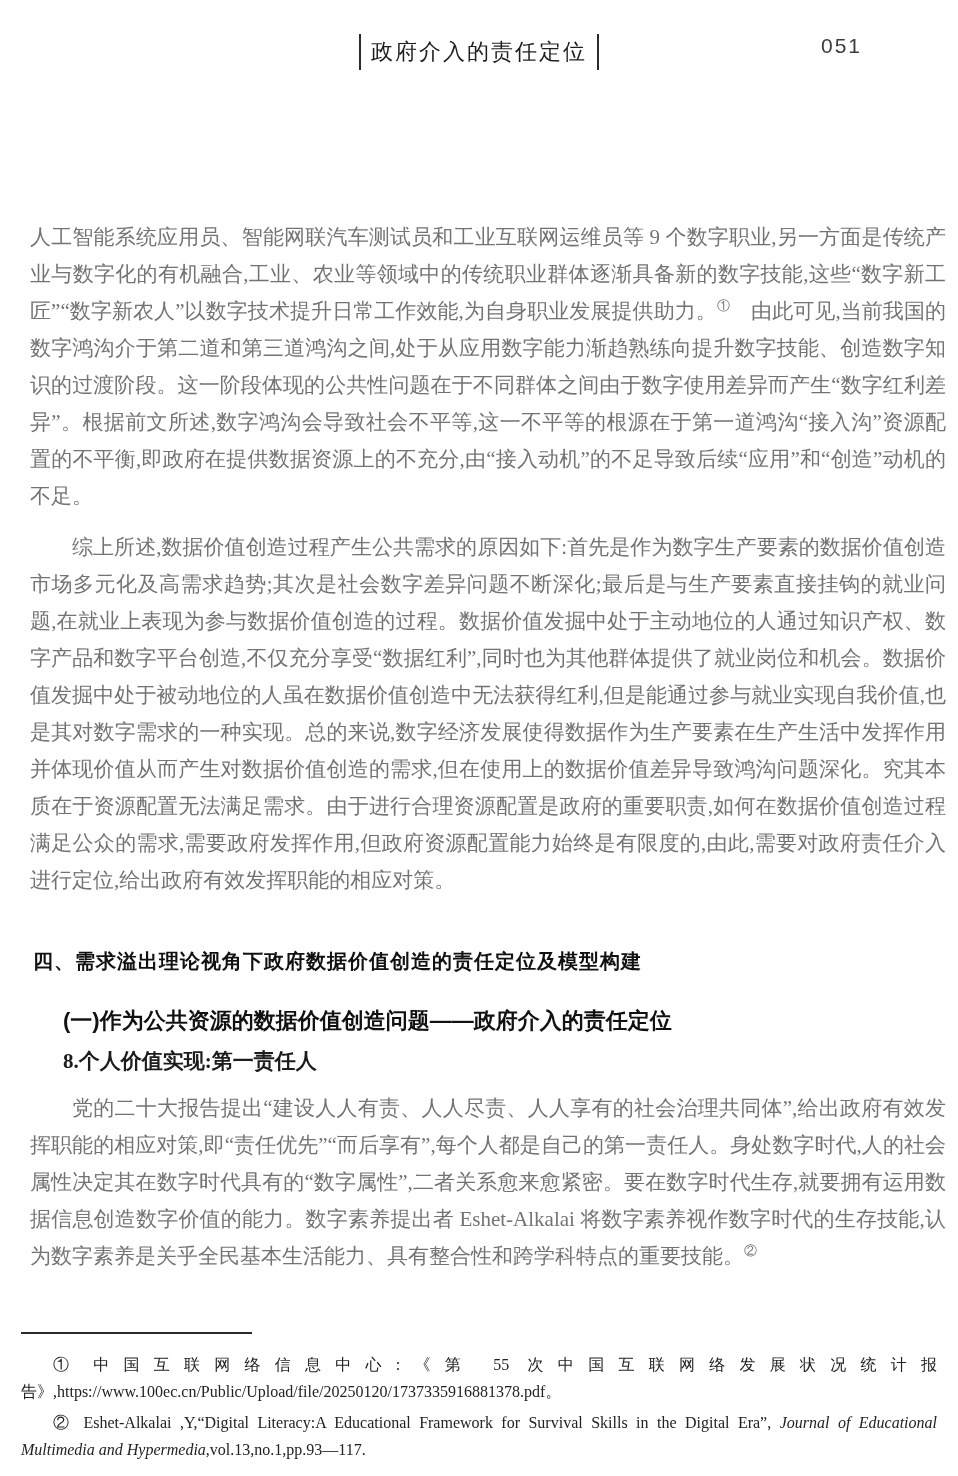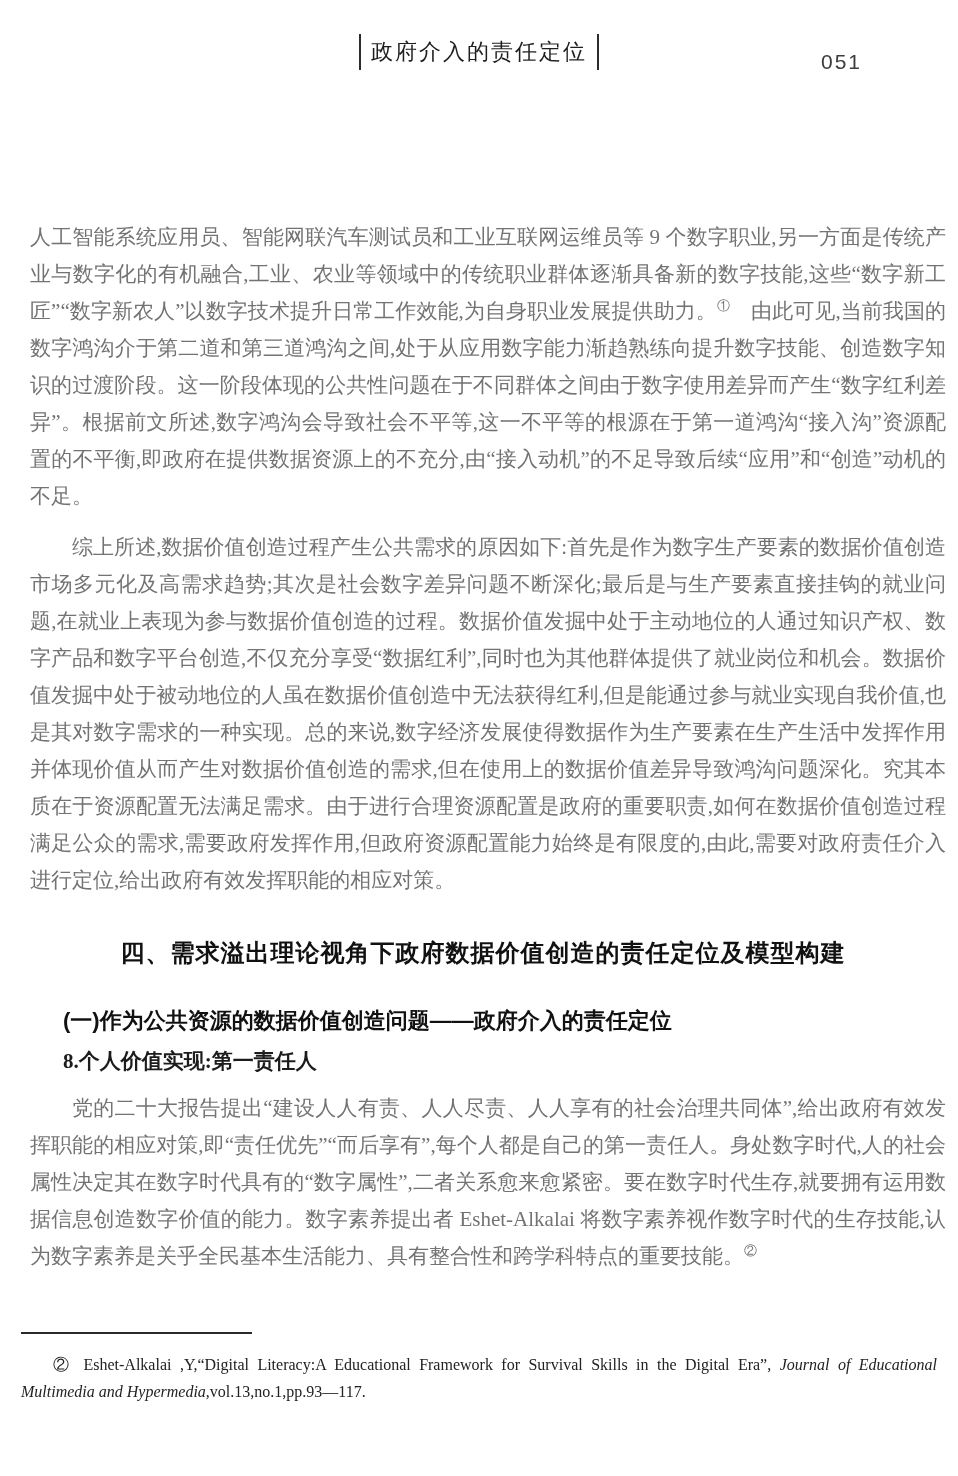--- a/index.html
+++ b/index.html
@@ -29,21 +29,21 @@
     font-size: 22px;
     line-height: 26px;
     letter-spacing: 2px;
     padding: 5px 10px;
     border-left: 2px solid #2c2c2c;
     border-right: 2px solid #2c2c2c;
     color: #1d1d1d;
   }
   .page-number {
     position: absolute;
-    top: 16px;
+    top: 0;
     right: 96px;
     font-family: "Liberation Sans", "DejaVu Sans", sans-serif;
     font-size: 21px;
     letter-spacing: 2px;
     color: #3c3c3c;
   }
   
   .abs { position: absolute; left: 21px; width: 916px; }
   .body-para {
     margin: 9px;
@@ -54,26 +54,25 @@
     color: #737373;
   }
   .indent { text-indent: 42px; }
   .fn-ref {
     font-size: 13px;
     vertical-align: super;
     line-height: 0;
   }
   
   .section-heading {
-    margin: 4px;
+    margin: 12px;
     width: 916px;
-    text-align: center;
     font-family: "Liberation Sans", "DejaVu Sans", sans-serif;
     font-weight: 700;
-    font-size: 24px;
+    font-size: 20px;
     line-height: 30px;
     letter-spacing: 1px;
     color: #111;
   }
   .subsection-heading {
     margin: 0;
     font-family: "Liberation Sans", "DejaVu Sans", sans-serif;
     font-weight: 700;
     font-size: 22px;
     line-height: 30px;
@@ -134,15 +133,16 @@
 
   <h4 class="numbered-heading abs" style="top:1046px;">8.个人价值实现:第一责任人</h4>
 
   <p class="body-para abs indent" style="top:1081px;"><span>党的二十大报告提出“建设人人有责、人人尽责、人人享有的社会治理共同体”,给出政府有效发挥职能的相应对策,即“责任优先”“而后享有”,每个人都是自己的第一责任人。身处数字时代,人的社会属性决定其在数字时代具有的“数字属性”,二者关系愈来愈紧密。要在数字时代生存,就要拥有运用数据信息创造数字价值的能力。数字素养提出者 Eshet-Alkalai 将数字素养视作数字时代的生存技能,认为数字素养是关乎全民基本生活能力、具有整合性和跨学科特点的重要技能。</span><sup class="fn-ref">②</sup></p>
 
 </main>
 
 <div class="fn-separator"></div>
 
 <section class="footnotes">
+  <p class="footnote"><span class="fn-marker">①</span><span>中国互联网络信息中心:《第 55 次中国互联网络发展状况统计报告》,https://www.100ec.cn/Public/Upload/file/20250120/1737335916881378.pdf。</span></p>
 
   <p class="footnote"><span class="fn-marker">②</span><span>Eshet-Alkalai ,Y,“Digital Literacy:A Educational Framework for Survival Skills in the Digital Era”,</span><span class="italic"> Journal of Educational Multimedia and Hypermedia</span><span>,vol.13,no.1,pp.93—117.</span></p>
 </section>
 
 </body></html>

